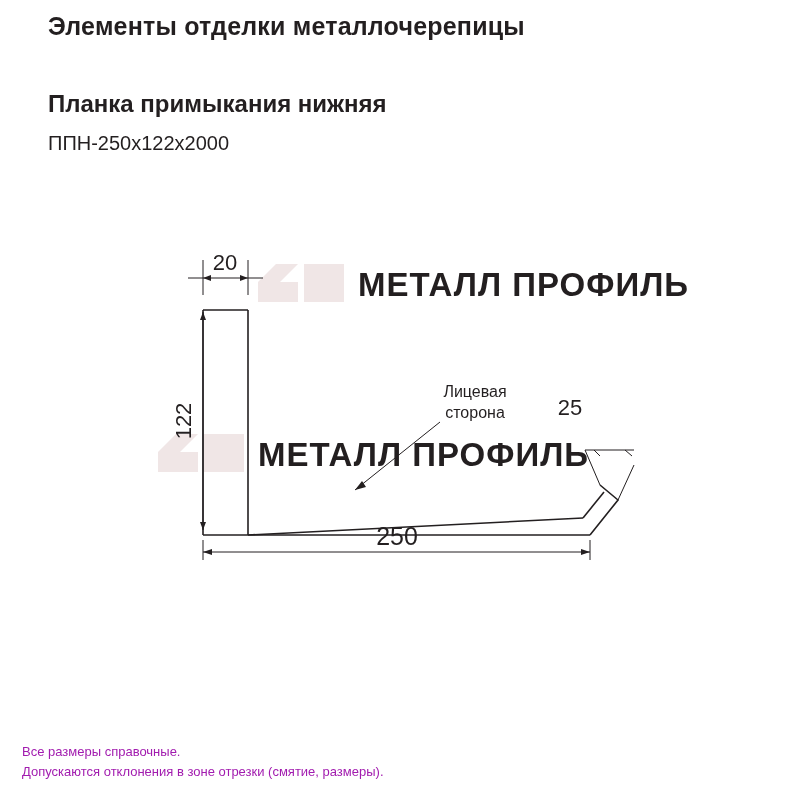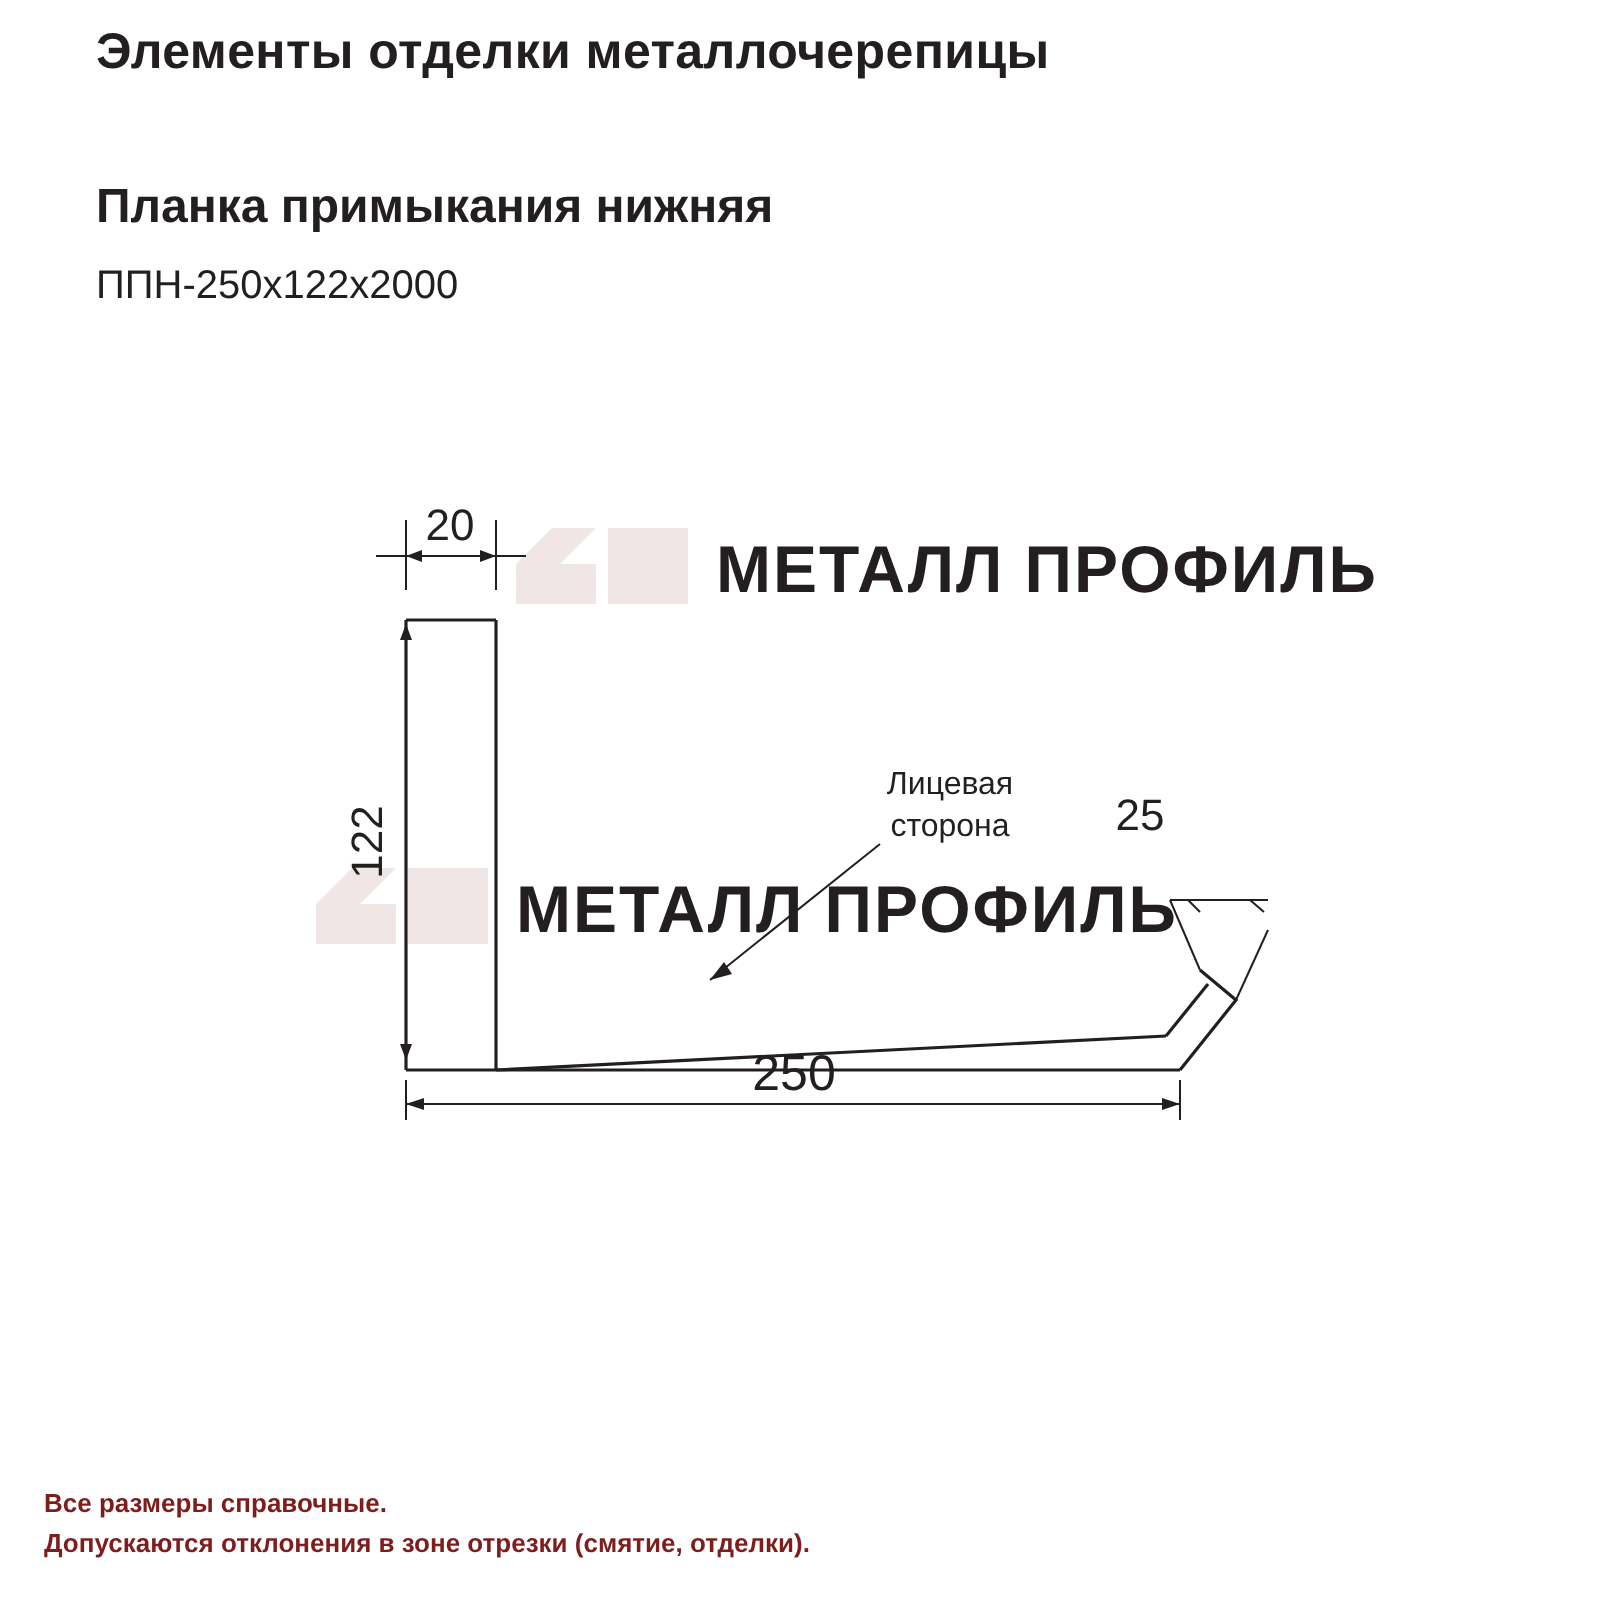--- a/index.html
+++ b/index.html
@@ -65,23 +65,22 @@
   }
   .footnotes {
     position: absolute;
     left: 22px;
     bottom: 18px;
     width: 760px;
   }
   .footnote {
     font-size: 13px;
     line-height: 20px;
-    color: #7f1d1d;
+    color: #a21caf;
     margin: 0;
-    font-weight: bold;
   }
   svg text {
     font-family: "Liberation Sans", sans-serif;
     fill: #231f20;
   }
 </style>
 </head>
 <body>
 
 <div class="page">
@@ -167,16 +166,16 @@
         <path d="M355 290 L366 287 L362 281 Z" fill="#231f20" stroke="none"></path>
       </g>
       <text x="475" y="197" text-anchor="middle" font-size="16">Лицевая</text>
       <text x="475" y="218" text-anchor="middle" font-size="16">сторона</text>
 
     </svg>
   </div>
 
   <div class="footnotes">
     <p class="footnote">Все размеры справочные.</p>
-    <p class="footnote">Допускаются отклонения в зоне отрезки (смятие, отделки).</p>
+    <p class="footnote">Допускаются отклонения в зоне отрезки (смятие, размеры).</p>
   </div>
 
 </div>
 
 </body></html>

